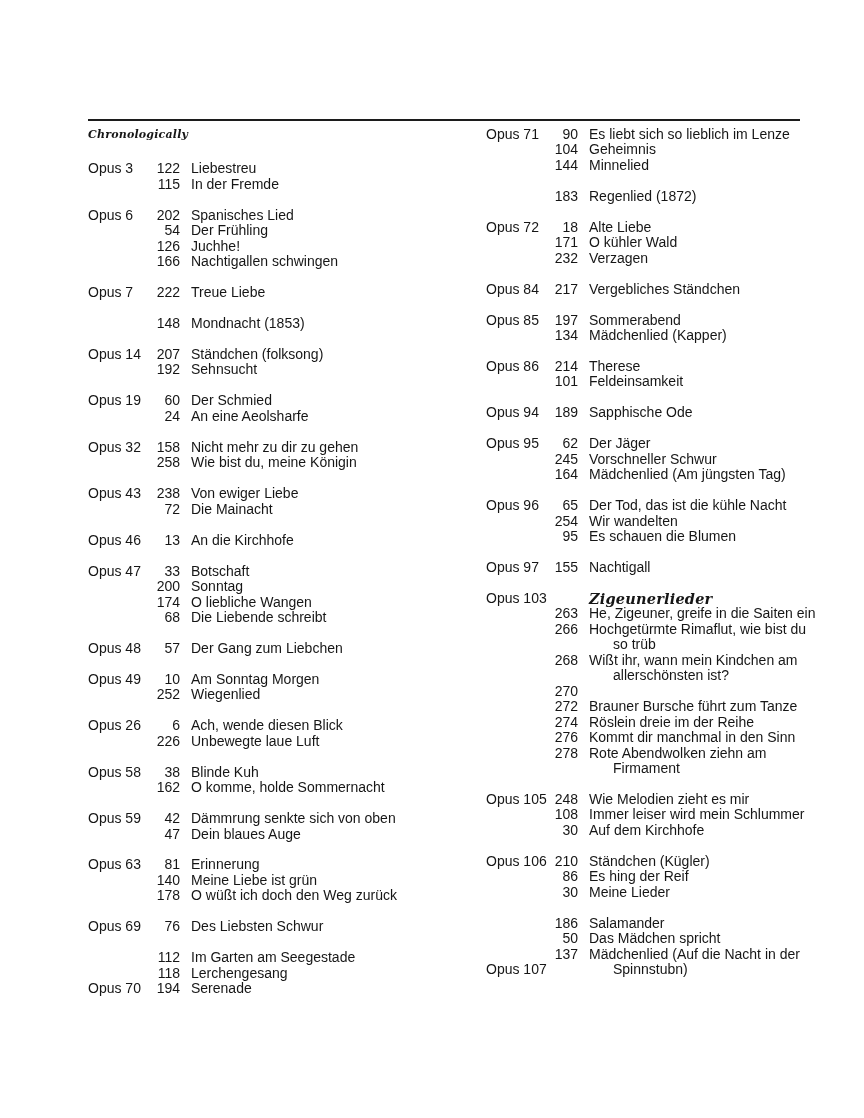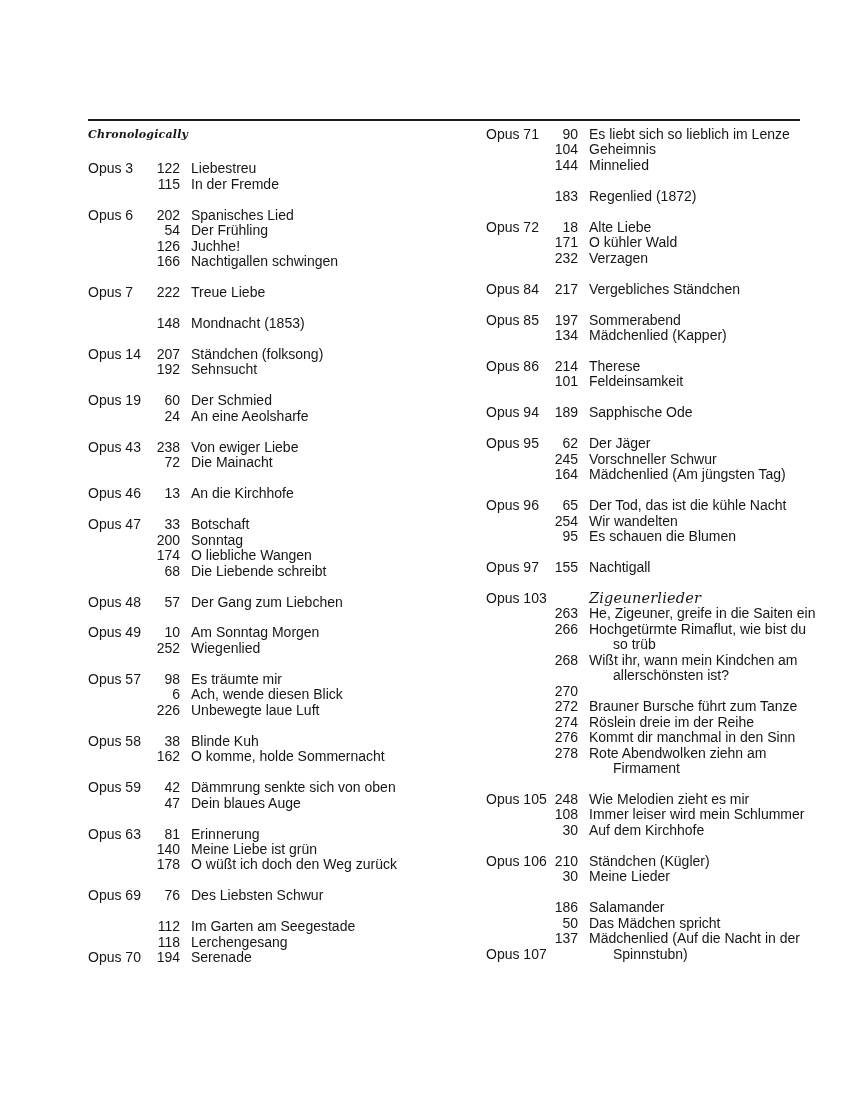--- a/index.html
+++ b/index.html
@@ -69,21 +69,21 @@
   }
   .title {
     margin-left: 11px;
     white-space: pre;
     padding-left: 24px;
     text-indent: -24px;
   }
   .title.cycle {
     font-family: "DejaVu Serif", serif;
     font-style: italic;
-    font-weight: normal;
+    font-weight: bold;
     font-size: 14.5px;
     letter-spacing: 0.2px;
   }
 </style>
 </head>
 <body>
 
 <div class="page">
   <div class="rule"></div>
 
@@ -168,20 +168,34 @@
     <span class="title">Der Schmied</span>
   </div>
 
   <div class="row">
     <span class="num">24</span>
     <span class="title">An eine Aeolsharfe</span>
   </div>
 </div>
   </div>
 
+  <div class="group">
+    <div class="opus">Opus 32</div>
+    <div class="rows">
+  <div class="row">
+    <span class="num">158</span>
+    <span class="title">Nicht mehr zu dir zu gehen</span>
+  </div>
+
+  <div class="row">
+    <span class="num">258</span>
+    <span class="title">Wie bist du, meine Königin</span>
+  </div>
+</div>
+  </div>
 
   <div class="group">
     <div class="opus">Opus 43</div>
     <div class="rows">
   <div class="row">
     <span class="num">238</span>
     <span class="title">Von ewiger Liebe</span>
   </div>
 
   <div class="row">
@@ -245,26 +259,22 @@
   </div>
 
   <div class="row">
     <span class="num">252</span>
     <span class="title">Wiegenlied</span>
   </div>
 </div>
   </div>
 
   <div class="group">
-    <div class="opus">Opus 57</div>
-    <div class="rows">
-  <div class="row">
-    <span class="num">98</span>
-    <span class="title">Es träumte mir</span>
-  </div>
+    <div class="opus">Opus 26</div>
+    <div class="rows">
 
   <div class="row">
     <span class="num">6</span>
     <span class="title">Ach, wende diesen Blick</span>
   </div>
 
   <div class="row">
     <span class="num">226</span>
     <span class="title">Unbewegte laue Luft</span>
   </div>
@@ -573,20 +583,24 @@
   </div>
 
   <div class="group">
     <div class="opus">Opus 106</div>
     <div class="rows">
   <div class="row">
     <span class="num">210</span>
     <span class="title">Ständchen (Kügler)</span>
   </div>
 
+  <div class="row">
+    <span class="num">86</span>
+    <span class="title">Es hing der Reif</span>
+  </div>
 
   <div class="row">
     <span class="num">30</span>
     <span class="title">Meine Lieder</span>
   </div>
 </div>
   </div>
 
   <div class="group">
     <div class="opus">Opus 107</div>

